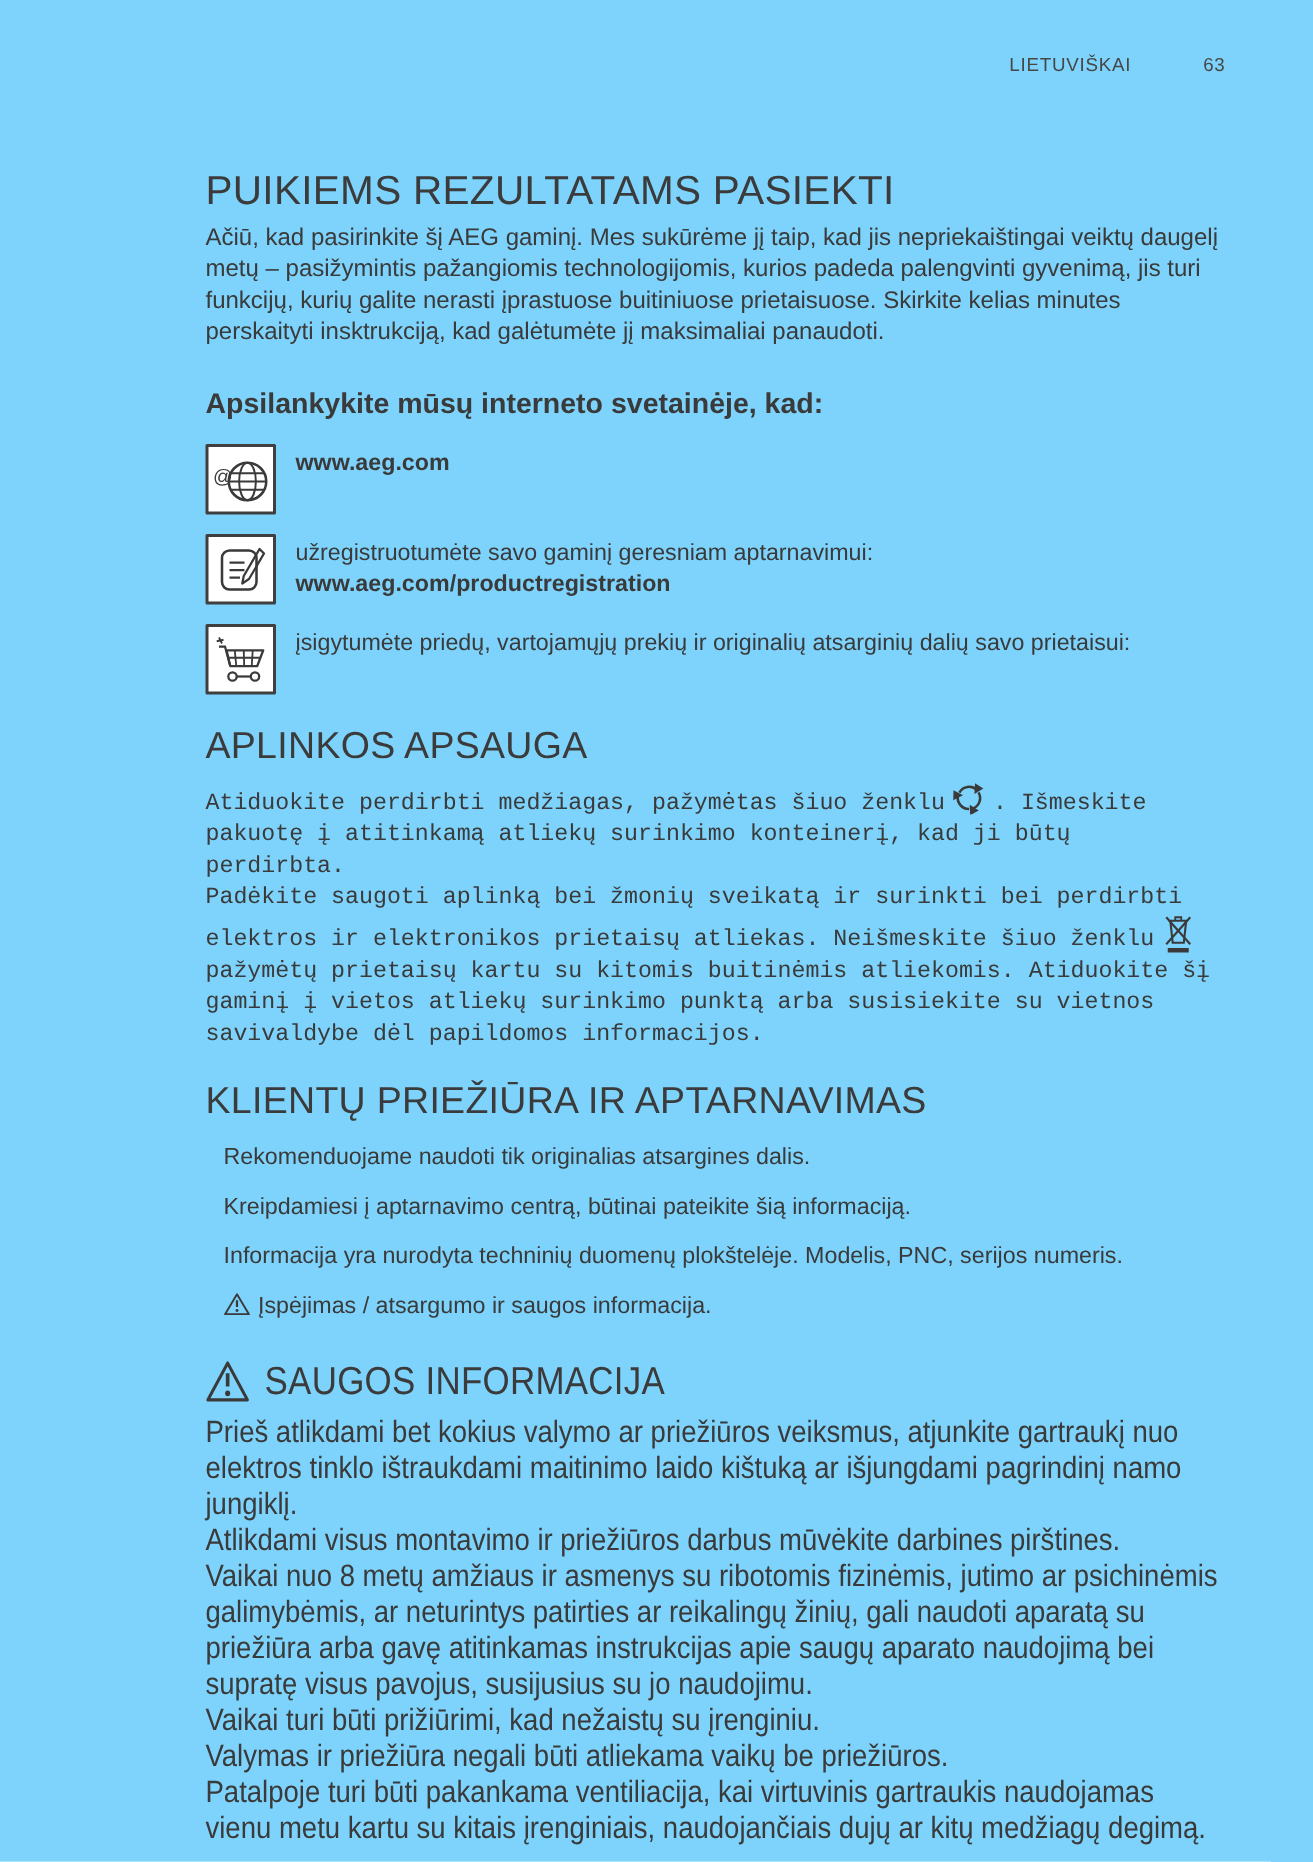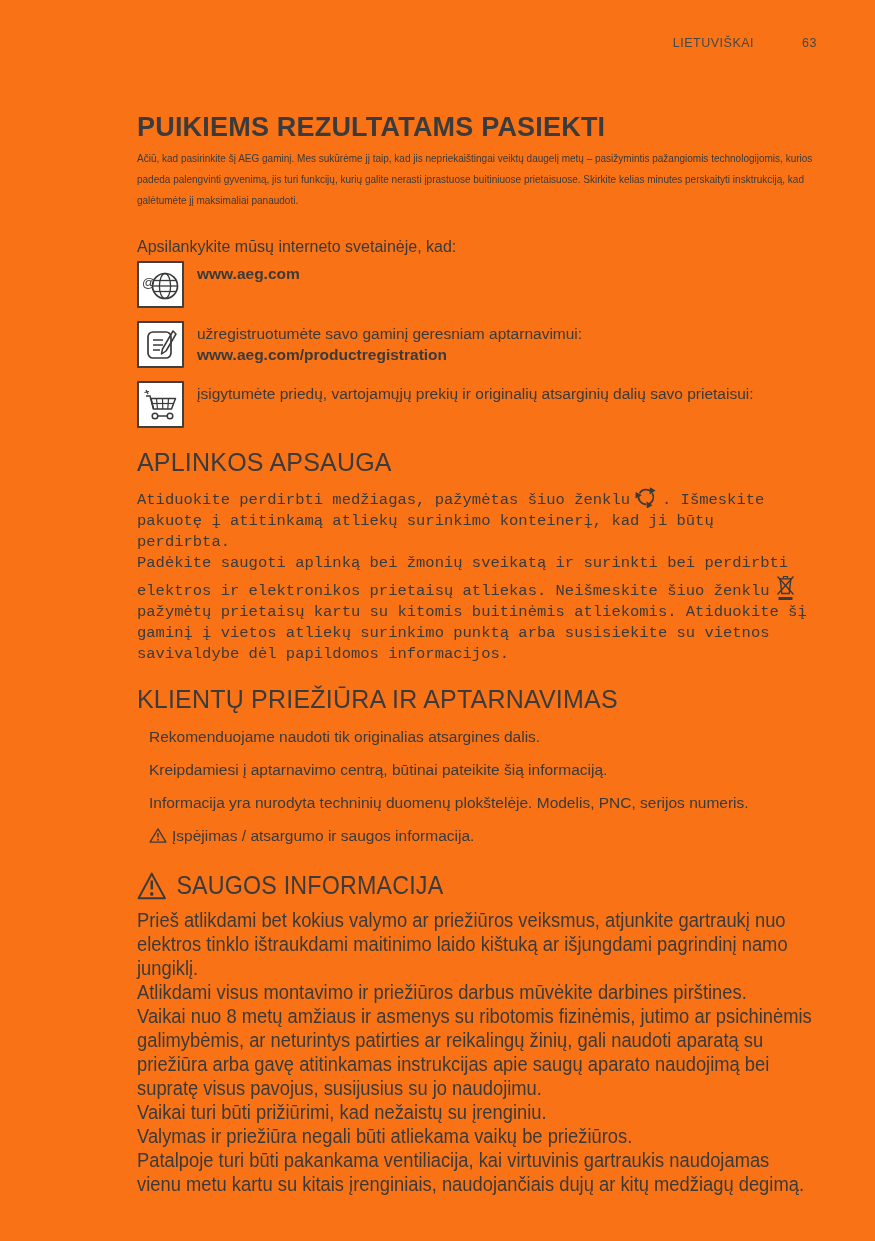--- a/index.html
+++ b/index.html
@@ -1,35 +1,35 @@
 <!DOCTYPE html>
 <html><head>
 <meta charset="utf-8">
 <style>
   html,body { margin:0; padding:0; }
   body {
     width:875px; height:1241px; background:#ffffff;
     font-family:"Liberation Sans","DejaVu Sans",sans-serif;
     color:#3a3a3a;
   }
-  .page { position:relative; width:875px; height:1241px; overflow:hidden; background:#f97316; }
+  .page { position:relative; width:875px; height:1241px; overflow:hidden; background:#7dd3fc; }
 
   .page-header {
     position:absolute; top:36px; right:58px;
     font-size:12.5px; color:#474747; letter-spacing:0.5px;
     display:flex; align-items:baseline;
   }
   .page-header .pagenum { margin-left:48px;text-align:right; }
 
   .content { position:absolute; left:137px; top:112px; width:678px; }
 
-  h1.doc-title { font-size:27px; font-weight:700; margin:0; letter-spacing:0.2px; color:#3b3b3b; }
-  p.intro { font-size:10px; line-height:21px; margin:5px 0 0 0; }
+  h1.doc-title { font-size:27px; font-weight:400; margin:0; letter-spacing:0.2px; color:#3b3b3b; }
+  p.intro { font-size:16px; line-height:21px; margin:5px 0 0 0; }
 
-  h2.visit-heading { font-size:16px; font-weight:400; margin:27px 0 5px 0; }
+  h2.visit-heading { font-size:19px; font-weight:700; margin:27px 0 15px 0; }
 
   .info-row { display:flex; align-items:flex-start; gap:13px; margin-bottom:13px; }
   .icon-box {
     flex:0 0 auto; width:47px; height:47px; box-sizing:border-box;
     border:2px solid #3f3f3f; border-radius:1px;
     display:flex; align-items:center; justify-content:center; background:#fff;
   }
   .row-text { font-size:15.5px; line-height:21px; padding-top:2px; }
   .row-desc { white-space:nowrap; }
   .row-link { font-weight:700; }

